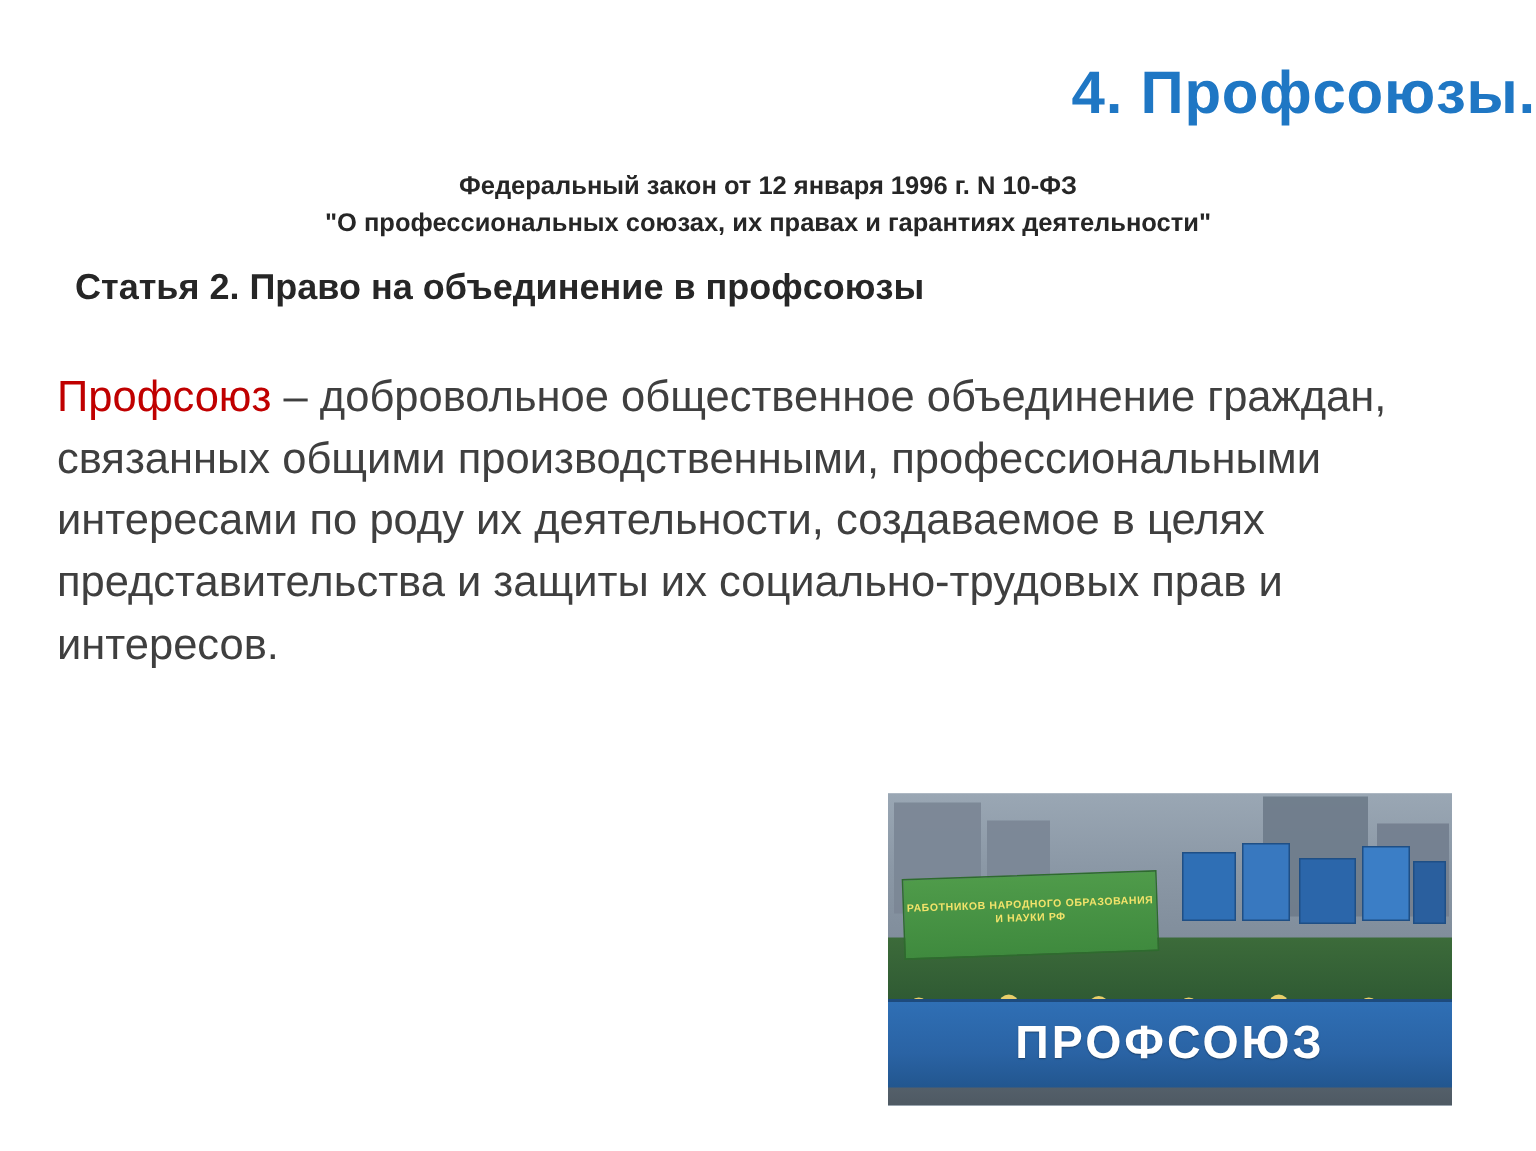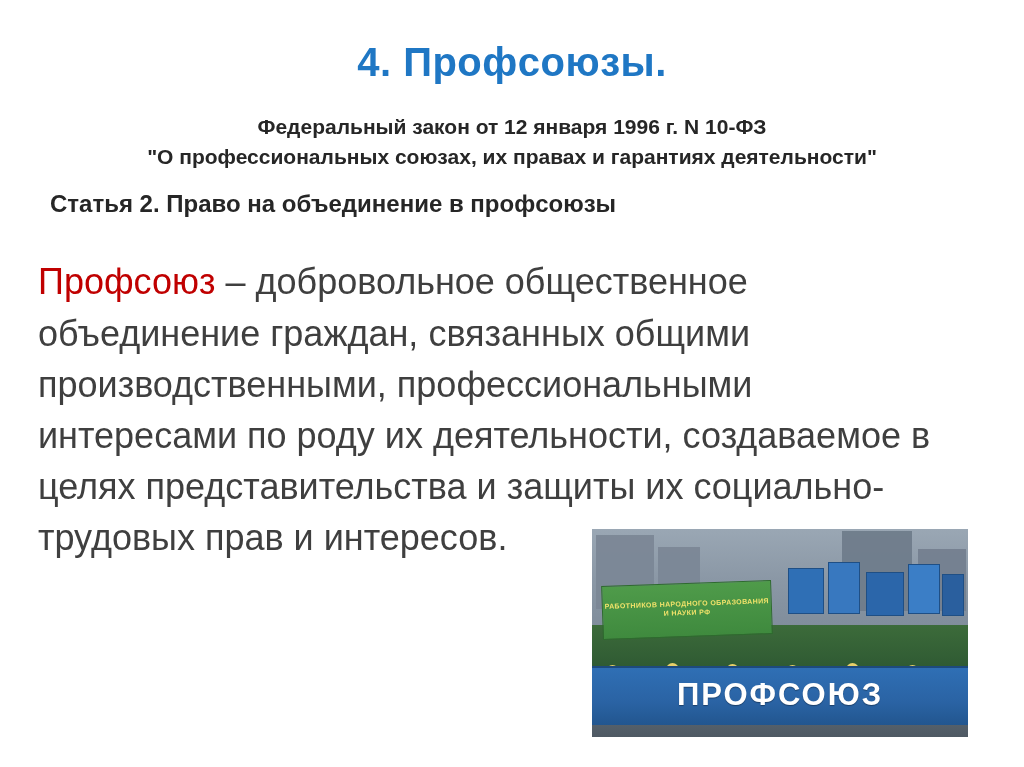--- a/index.html
+++ b/index.html
@@ -14,52 +14,52 @@
     overflow: hidden;
   }
   .slide {
     position: relative;
     width: 1024px;
     height: 767px;
     background: #ffffff;
     box-sizing: border-box;
   }
   .slide-title {
-    text-align: center;
+    text-align: right;
     color: #1F77C4;
     font-size: 40px;
     font-weight: bold;
     letter-spacing: 0.5px;
     margin: 0;
     padding-top: 40px;
     line-height: 1.1;
   }
   .law-block {
     margin-top: 28px;
     text-align: center;
     color: #262626;
   }
   .law-line {
-    font-size: 21px;
+    font-size: 17px;
     font-weight: bold;
     line-height: 1.45;
   }
   .article-line {
     margin-top: 14px;
     margin-left: 50px;
     text-align: left;
     font-size: 24px;
     font-weight: bold;
     color: #262626;
     line-height: 1.4;
   }
   .definition {
     margin: 36px 0 12px 38px;
     width: 900px;
-    font-size: 36px;
+    font-size: 29px;
     color: #3F3F3F;
     line-height: 1.42;
     text-align: left;
   }
   .definition .term {
     color: #C00000;
   }
   .photo {
     position: absolute;
     left: 592px;

